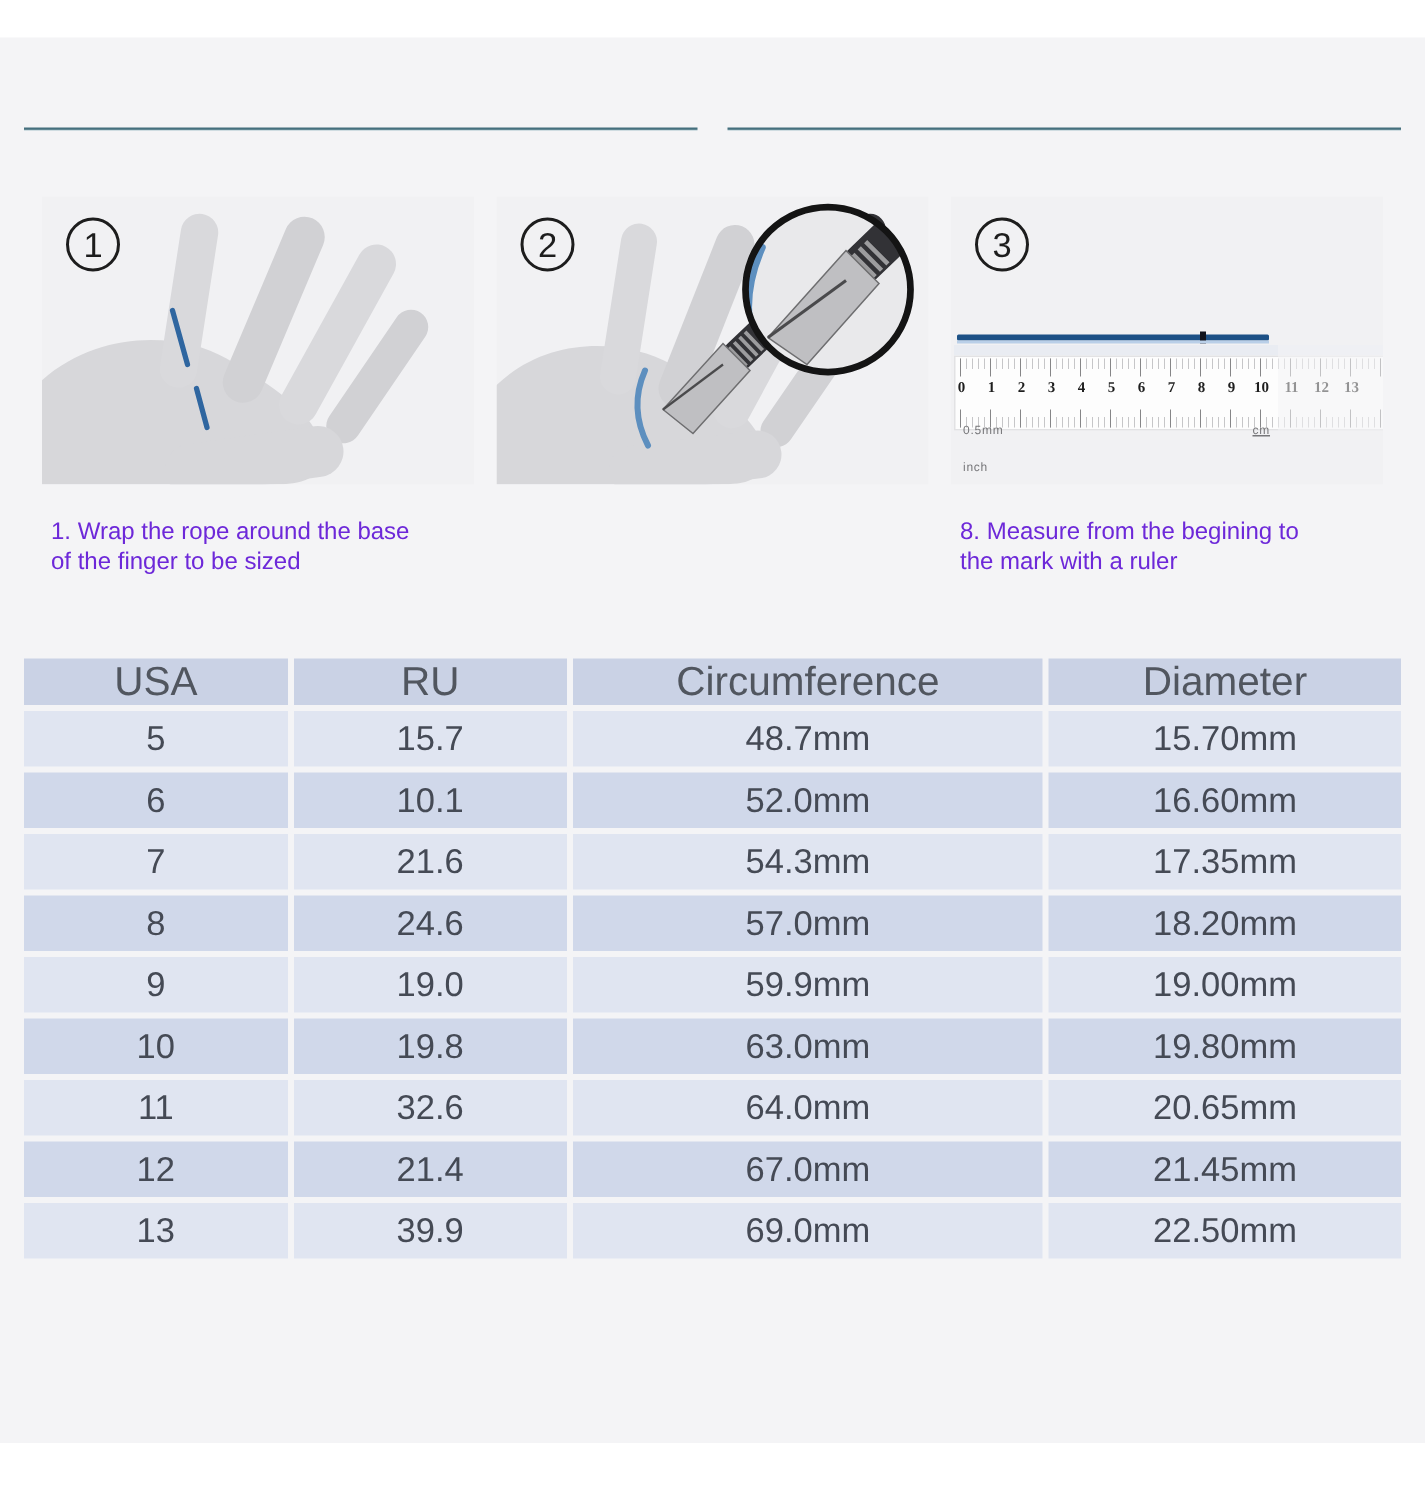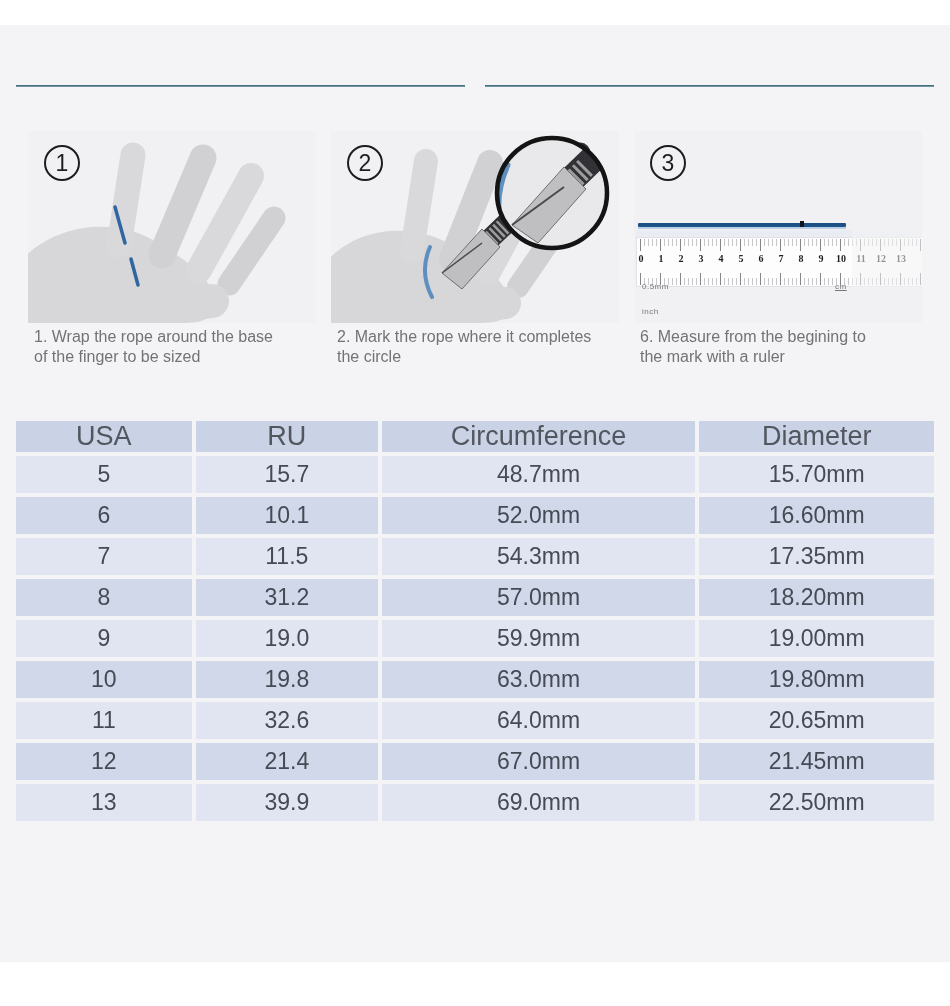--- a/index.html
+++ b/index.html
@@ -16,21 +16,21 @@
   .rule{flex:1;height:2px;background:linear-gradient(#456f7d,#456f7d 55%,#aac4cc);}
   .howto h1{font-size:27px;font-weight:400;letter-spacing:2px;color:#3a3a3a;white-space:nowrap;}
 
   
   .steps{display:flex;gap:15px;padding:0 28px;margin-top:44px;}
   .step{position:relative;flex:1;}
   .illustration{position:relative;width:100%;height:192px;background:#f1f1f3;overflow:hidden;}
   .badge{position:absolute;left:16px;top:14px;width:36px;height:36px;border:2.5px solid #1d1d1d;
          border-radius:50%;display:flex;align-items:center;justify-content:center;
          font-size:23px;color:#1d1d1d;background:transparent;z-index:5;}
-  .caption{margin-top:4px;font-size:16px;line-height:1.28;color:#737373;white-space:pre-line;padding-left:6px;}
+  .caption{margin-top:22px;font-size:16px;line-height:1.28;color:#6d28d9;white-space:pre-line;padding-left:6px;}
 
   
   .ruler-wrap{position:absolute;left:2px;top:92px;width:290px;height:66px;}
   .rope-line{position:absolute;left:2px;top:0;width:208px;height:4px;background:#1d5186;border-radius:1px;}
   .rope-line:after{content:"";position:absolute;left:0;top:4px;width:100%;height:2px;background:#b9cfe8;}
   .rope-mark{position:absolute;left:162px;top:-2px;width:4px;height:8px;background:#10131c;}
   .ruler-bevel{position:absolute;left:0;top:7px;width:100%;height:7px;background:#e9ecf2;}
   .ruler-body{position:absolute;left:0;top:14px;width:100%;height:50px;background:#fdfdfd;
               border:1px solid #e2e2e4;}
   .band{position:absolute;left:3px;right:3px;}
@@ -111,22 +111,20 @@
               <rect x="167" y="7" width="110" height="110" fill="#e9e9eb"></rect>
               <path d="M178,34 q-16,36 -4,68" fill="none" stroke="#5d8fbf" stroke-width="5" stroke-linecap="round"></path>
               <line x1="242" y1="48" x2="296" y2="-4" stroke="#323236" stroke-width="27" stroke-linecap="round"></line>
               <line x1="228" y1="64" x2="256" y2="36" stroke="#9c9c9e" stroke-width="21" stroke-dasharray="3,3"></line>
               <polygon points="182,94 234,36 256,58 208,112" fill="#bfbfc2" stroke="#6e6e70" stroke-width="1"></polygon>
               <line x1="182" y1="94" x2="234" y2="56" stroke="#4a4a4c" stroke-width="2"></line>
             </g>
             <circle cx="222" cy="62" r="55" fill="none" stroke="#141414" stroke-width="4.5"></circle>
           </svg>
         </div>
-        <div class="caption">2. Mark the rope where it completes
-the circle</div>
       </div>
 
       <div class="step">
         <div class="illustration">
           <div class="badge">3</div>
           <div class="ruler-wrap">
             <div class="rope-line">
               <div class="rope-mark"></div>
             </div>
             <div class="ruler-bevel"></div>
@@ -155,21 +153,21 @@
                   <div class="mm"></div>
                   <div class="cm"></div>
                 </div>
               <div class="micro top-left">0.5mm</div>
               <div class="micro bottom-left">inch</div>
               <div class="micro end">cm</div>
             </div>
             <div class="ruler-fade"></div>
           </div>
         </div>
-        <div class="caption">6. Measure from the begining to
+        <div class="caption">8. Measure from the begining to
 the mark with a ruler</div>
       </div>
     </div>
 
     <table class="size-table">
       <colgroup>
           <col class="c1">
           <col class="c2">
           <col class="c3">
           <col class="c4">
@@ -190,27 +188,27 @@
             <td>15.70mm</td>
           </tr>
           <tr class="dark">
             <td>6</td>
             <td>10.1</td>
             <td>52.0mm</td>
             <td>16.60mm</td>
           </tr>
           <tr class="light">
             <td>7</td>
-            <td>11.5</td>
+            <td>21.6</td>
             <td>54.3mm</td>
             <td>17.35mm</td>
           </tr>
           <tr class="dark">
             <td>8</td>
-            <td>31.2</td>
+            <td>24.6</td>
             <td>57.0mm</td>
             <td>18.20mm</td>
           </tr>
           <tr class="light">
             <td>9</td>
             <td>19.0</td>
             <td>59.9mm</td>
             <td>19.00mm</td>
           </tr>
           <tr class="dark">

